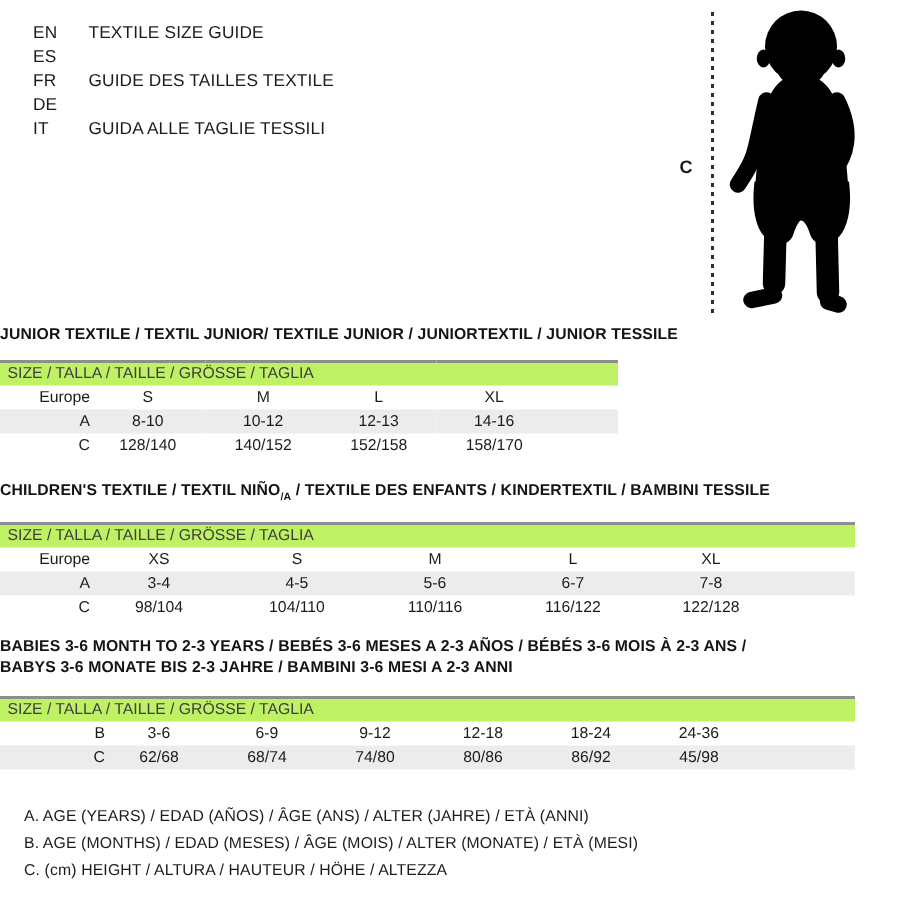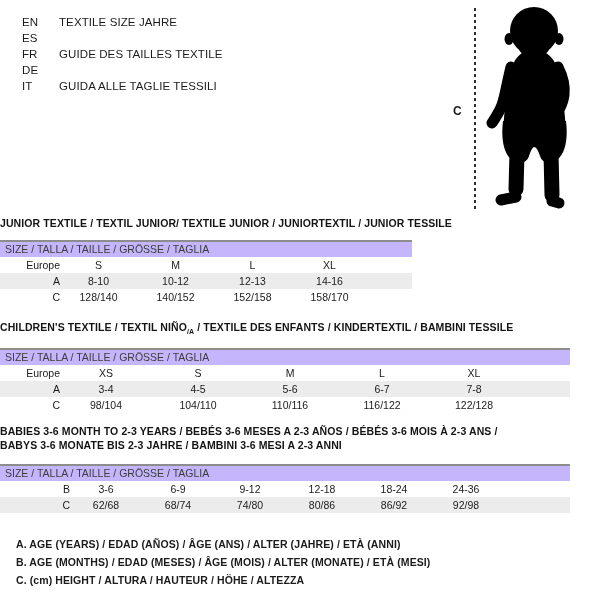--- a/index.html
+++ b/index.html
@@ -21,40 +21,40 @@
   
   .tbl-section{position:absolute;left:0;}
   .t1{top:217px;width:412px;}
   .t2{top:321px;width:570px;}
   .t3{top:424px;width:570px;}
   .tbl-title{font-weight:bold;font-size:10.5px;line-height:13px;letter-spacing:.1px;margin-bottom:10px;color:#141414;white-space:nowrap;}
   .t3 .tbl-title{line-height:14px;margin-bottom:12px;}
   .tbl-title sub{font-size:7px;}
   table{border-collapse:collapse;width:100%;table-layout:fixed;}
   thead th{
-    background:#c4b5fd;border-top:2px solid #8d8d8d;
+    background:#bef264;border-top:2px solid #8d8d8d;
     font-weight:normal;font-size:10.5px;color:#3d3d3d;text-align:left;
     padding:2px 0 2px 5px;line-height:11px;white-space:nowrap;overflow:hidden;
   }
   tbody td{
     font-size:10.5px;line-height:11px;padding:2.5px 0;text-align:center;
     color:#1b1b1b;white-space:nowrap;
   }
   tbody td.lbl{text-align:right;padding-left:5px;}
   tr.shaded td{background:#ececec;}
   
-  .footnotes{position:absolute;top:535px;left:16px;font-weight:bold;font-size:10.5px;line-height:18px;letter-spacing:.1px;}
+  .footnotes{position:absolute;top:535px;left:16px;font-weight:normal;font-size:10.5px;line-height:18px;letter-spacing:.1px;}
 </style>
 </head>
 <body>
 
 <div class="langs">
   <div class="lang-row">
     <span class="lang-code">EN</span>
-    <span class="lang-label">TEXTILE SIZE JAHRE</span>
+    <span class="lang-label">TEXTILE SIZE GUIDE</span>
   </div>
   <div class="lang-row">
     <span class="lang-code">ES</span>
   </div>
   <div class="lang-row">
     <span class="lang-code">FR</span>
     <span class="lang-label">GUIDE DES TAILLES TEXTILE</span>
   </div>
   <div class="lang-row">
     <span class="lang-code">DE</span>
@@ -221,21 +221,21 @@
         <td>24-36</td>
         <td></td>
       </tr>
       <tr class="shaded">
         <td class="lbl">C</td>
         <td>62/68</td>
         <td>68/74</td>
         <td>74/80</td>
         <td>80/86</td>
         <td>86/92</td>
-        <td>92/98</td>
+        <td>45/98</td>
         <td></td>
       </tr>
     </tbody>
   </table>
 </section>
 
 <div class="footnotes">
   <div>A. AGE (YEARS) / EDAD (AÑOS) / ÂGE (ANS) / ALTER (JAHRE) / ETÀ (ANNI)</div>
   <div>B. AGE (MONTHS) / EDAD (MESES) / ÂGE (MOIS) / ALTER (MONATE) / ETÀ (MESI)</div>
   <div>C. (cm) HEIGHT / ALTURA / HAUTEUR / HÖHE / ALTEZZA</div>

